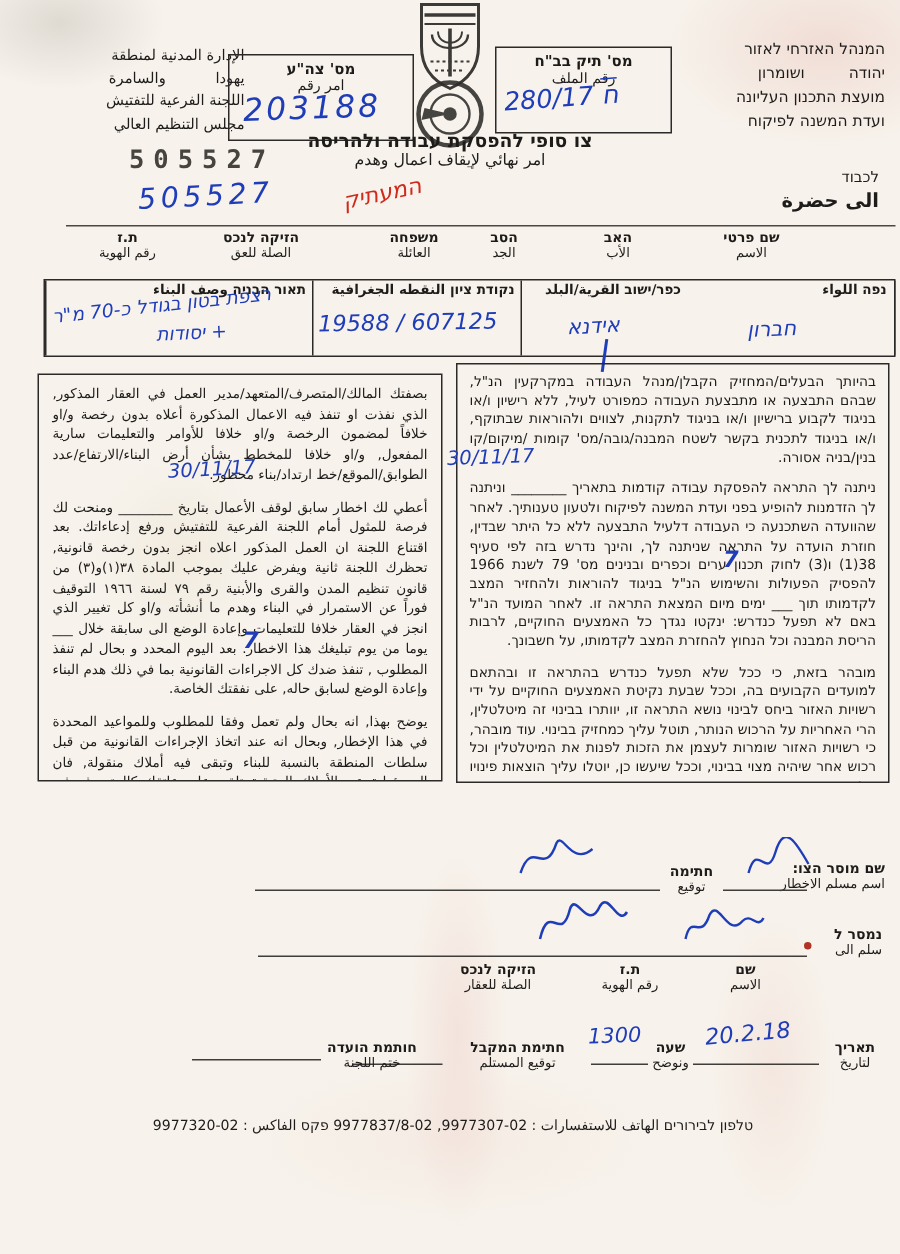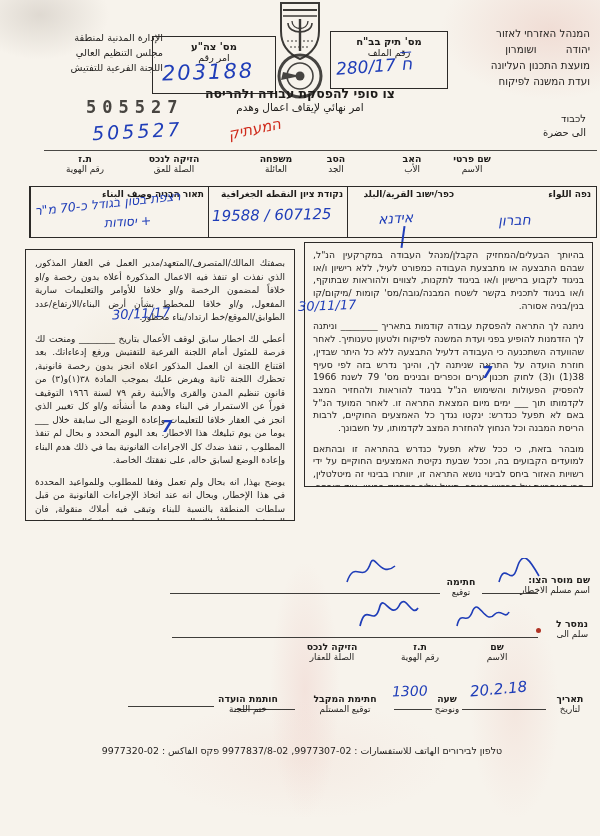--- a/index.html
+++ b/index.html
@@ -71,22 +71,23 @@
 
   <div class="abs hdr-block he" style="right:10px;top:26px;width:152px;">
     <div>המנהל האזרחי לאזור</div>
     <div class="spread">יהודה ושומרון</div>
     <div>מועצת התכנון העליונה</div>
     <div>ועדת המשנה לפיקוח</div>
   </div>
 
   <div class="abs hdr-block he" style="left:28px;top:30px;width:135px;font-size:9.8px;">
     <div>الإدارة المدنية لمنطقة</div>
+    <div class="spread" style="word-spacing:30px;">يهودا والسامرة</div>
+    <div>اللجنة الفرعية للتفتيش</div>
     <div>مجلس التنظيم العالي</div>
-    <div>اللجنة الفرعية للتفتيش</div>
   </div>
 
   <div class="abs num-box" style="left:152px;top:36px;width:122px;height:56px;">
     <div class="lbl-he">מס' צה"ע</div>
     <div class="lbl-ar">امر رقم</div>
   </div>
   <div class="abs hw" style="left:162px;top:60px;font-size:21px;letter-spacing:2px;transform:rotate(-2deg);">203188</div>
 
   <div class="abs num-box" style="left:330px;top:31px;width:116px;height:56px;">
     <div class="lbl-he">מס' תיק בב"ח</div>
@@ -119,29 +120,29 @@
     </svg>
   </div>
 
   <div class="abs title-he he" style="left:180px;top:86px;width:240px;">צו סופי להפסקת עבודה ולהריסה</div>
   <div class="abs title-ar he" style="left:180px;top:101px;width:240px;">امر نهائي لإيقاف اعمال وهدم</div>
 
   <div class="abs stamped" style="left:86px;top:97px;">505527</div>
 
   <div class="abs he" style="right:14px;top:112px;font-size:10px;line-height:1.4;">
     <div>לכבוד</div>
-    <div style="font-size:10px;">الى حضرة</div>
+    <div style="font-size:13px;font-weight:bold;">الى حضرة</div>
   </div>
 
   <div class="abs hw" style="left:92px;top:120px;font-size:19px;letter-spacing:3px;transform:rotate(-3deg);">505527</div>
   <div class="abs hw-red" style="left:228px;top:120px;font-size:15px;transform:rotate(-12deg);">המעתיק</div>
 
   <div class="abs rule" style="left:44px;top:150px;width:553px;"></div>
 
-  <div class="abs field-stack" style="left:432px;top:153px;width:80px;">
+  <div class="abs field-stack" style="left:461px;top:153px;width:80px;">
     <div class="f-he">שם פרטי</div>
     <div class="f-ar">الاسم</div>
   </div>
   <div class="abs field-stack" style="left:382px;top:153px;width:60px;">
     <div class="f-he">האב</div>
     <div class="f-ar">الأب</div>
   </div>
   <div class="abs field-stack" style="left:306px;top:153px;width:60px;">
     <div class="f-he">הסב</div>
     <div class="f-ar">الجد</div>
@@ -175,21 +176,21 @@
   </div>
 
   <div class="abs hw he" style="left:498px;top:212px;font-size:14px;transform:rotate(-2deg);">חברון</div>
   <div class="abs hw he" style="left:378px;top:210px;font-size:14px;transform:rotate(-3deg);">אידנא</div>
   <div class="abs hw" style="left:212px;top:206px;font-size:15px;transform:rotate(-1deg);">19588 / 607125</div>
   <div class="abs hw he" style="left:34px;top:188px;font-size:12.5px;transform:rotate(-6deg);transform-origin:right center;">רצפת בטון בגודל כ-70 מ"ר</div>
   <div class="abs hw he" style="left:104px;top:214px;font-size:12.5px;transform:rotate(-3deg);">+ יסודות</div>
 
   <div class="abs" style="left:402px;top:226px;width:2px;height:22px;background:#1f3db8;transform:rotate(8deg);"></div>
 
-  <div class="abs body-box body-he he" style="left:304px;top:242px;width:289px;height:245px;">
+  <div class="abs body-box body-he he" style="left:304px;top:242px;width:289px;height:280px;">
     <p>בהיותך הבעלים/המחזיק הקבלן/מנהל העבודה במקרקעין הנ"ל, שבהם התבצעה או מתבצעת העבודה כמפורט לעיל, ללא רישיון ו/או בניגוד לקבוע ברישיון ו/או בניגוד לתקנות, לצווים ולהוראות שבתוקף, ו/או בניגוד לתכנית בקשר לשטח המבנה/גובה/מס' קומות /מיקום/קו בנין/בניה אסורה.</p>
     <p>ניתנה לך התראה להפסקת עבודה קודמות בתאריך ________ וניתנה לך הזדמנות להופיע בפני ועדת המשנה לפיקוח ולטעון טענותיך. לאחר שהוועדה השתכנעה כי העבודה דלעיל התבצעה ללא כל היתר שבדין, חוזרת הועדה על התראה שניתנה לך, והינך נדרש בזה לפי סעיף 38(1) ו(3) לחוק תכנון ערים וכפרים ובנינים מס' 79 לשנת 1966 להפסיק הפעולות והשימוש הנ"ל בניגוד להוראות ולהחזיר המצב לקדמותו תוך ___ ימים מיום המצאת התראה זו. לאחר המועד הנ"ל באם לא תפעל כנדרש: ינקטו נגדך כל האמצעים החוקיים, לרבות הריסת המבנה וכל הנחוץ להחזרת המצב לקדמותו, על חשבונך.</p>
     <p>מובהר בזאת, כי ככל שלא תפעל כנדרש בהתראה זו ובהתאם למועדים הקבועים בה, וככל שבעת נקיטת האמצעים החוקיים על ידי רשויות האזור ביחס לבינוי נושא התראה זו, יוותרו בבינוי זה מיטלטלין, הרי האחריות על הרכוש הנותר, תוטל עליך כמחזיק בבינוי. עוד מובהר, כי רשויות האזור שומרות לעצמן את הזכות לפנות את המיטלטלין וכל רכוש אחר שיהיה מצוי בבינוי, וככל שיעשו כן, יוטלו עליך הוצאות פינויו של הרכוש.</p>
   </div>
   <div class="abs hw" style="left:298px;top:298px;font-size:13px;transform:rotate(-2deg);">30/11/17</div>
   <div class="abs hw" style="left:482px;top:364px;font-size:15px;font-weight:bold;">7</div>
 
   <div class="abs body-box body-ar he" style="left:25px;top:249px;width:270px;height:272px;">
     <p>بصفتك المالك/المتصرف/المتعهد/مدير العمل في العقار المذكور, الذي نفذت او تنفذ فيه الاعمال المذكورة أعلاه بدون رخصة و/او خلافاً لمضمون الرخصة و/او خلافا للأوامر والتعليمات سارية المفعول, و/او خلافا للمخطط بشأن أرض البناء/الارتفاع/عدد الطوابق/الموقع/خط ارتداد/بناء محظور.</p>
     <p>أعطي لك اخطار سابق لوقف الأعمال بتاريخ ________ ومنحت لك فرصة للمثول أمام اللجنة الفرعية للتفتيش ورفع إدعاءاتك. بعد اقتناع اللجنة ان العمل المذكور اعلاه انجز بدون رخصة قانونية, تحظرك اللجنة ثانية ويفرض عليك بموجب المادة ٣٨(١)و(٣) من قانون تنظيم المدن والقرى والأبنية رقم ٧٩ لسنة ١٩٦٦ التوقيف فوراً عن الاستمرار في البناء وهدم ما أنشأته و/او كل تغيير الذي انجز في العقار خلافا للتعليمات وإعادة الوضع الى سابقة خلال ___ يوما من يوم تبليغك هذا الاخطار. بعد اليوم المحدد و بحال لم تنفذ المطلوب , تنفذ ضدك كل الاجراءات القانونية بما في ذلك هدم البناء وإعادة الوضع لسابق حاله, على نفقتك الخاصة.</p>

